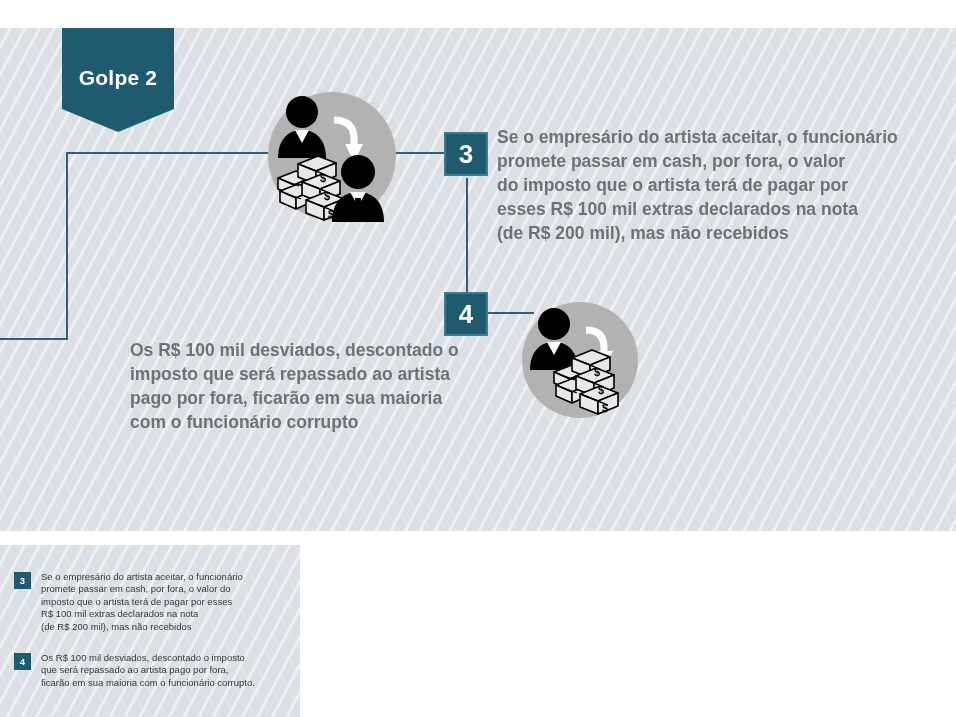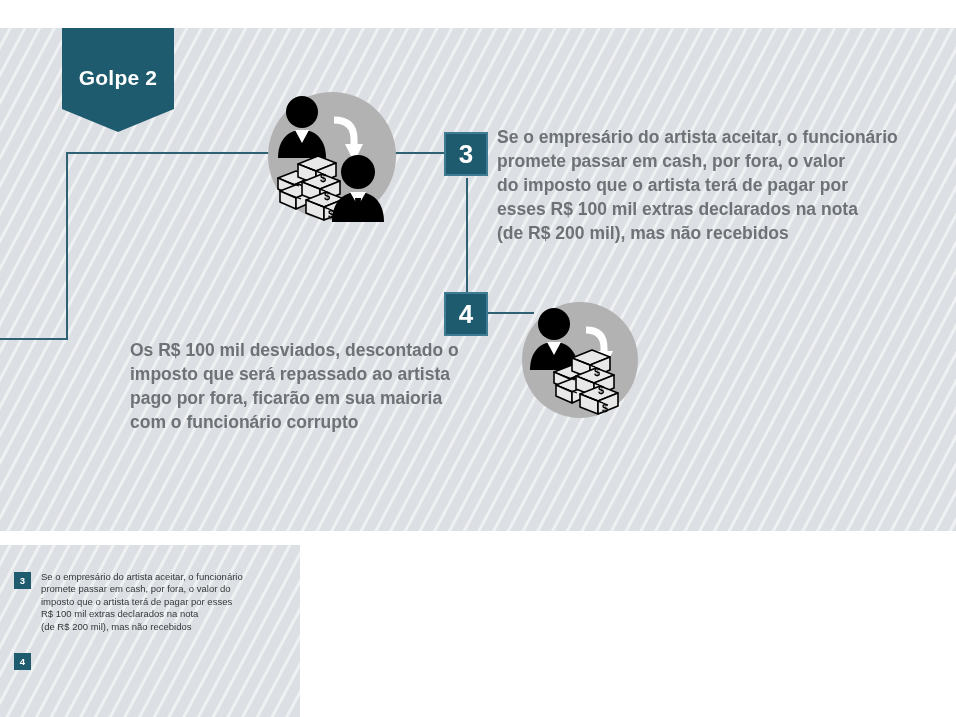--- a/index.html
+++ b/index.html
@@ -299,15 +299,18 @@
     <div class="badge-small">3</div>
     <div class="cap-text">Se o empresário do artista aceitar, o funcionário
 promete passar em cash, por fora, o valor do
 imposto que o artista terá de pagar por esses
 R$ 100 mil extras declarados na nota
 (de R$ 200 mil), mas não recebidos</div>
   </div>
 
   <div class="cap-item" id="cap-item-4">
     <div class="badge-small">4</div>
+    <div class="cap-text">Os R$ 100 mil desviados, descontado o imposto
+que será repassado ao artista pago por fora,
+ficarão em sua maioria com o funcionário corrupto.</div>
   </div>
 
 </div>
 
 </body></html>

